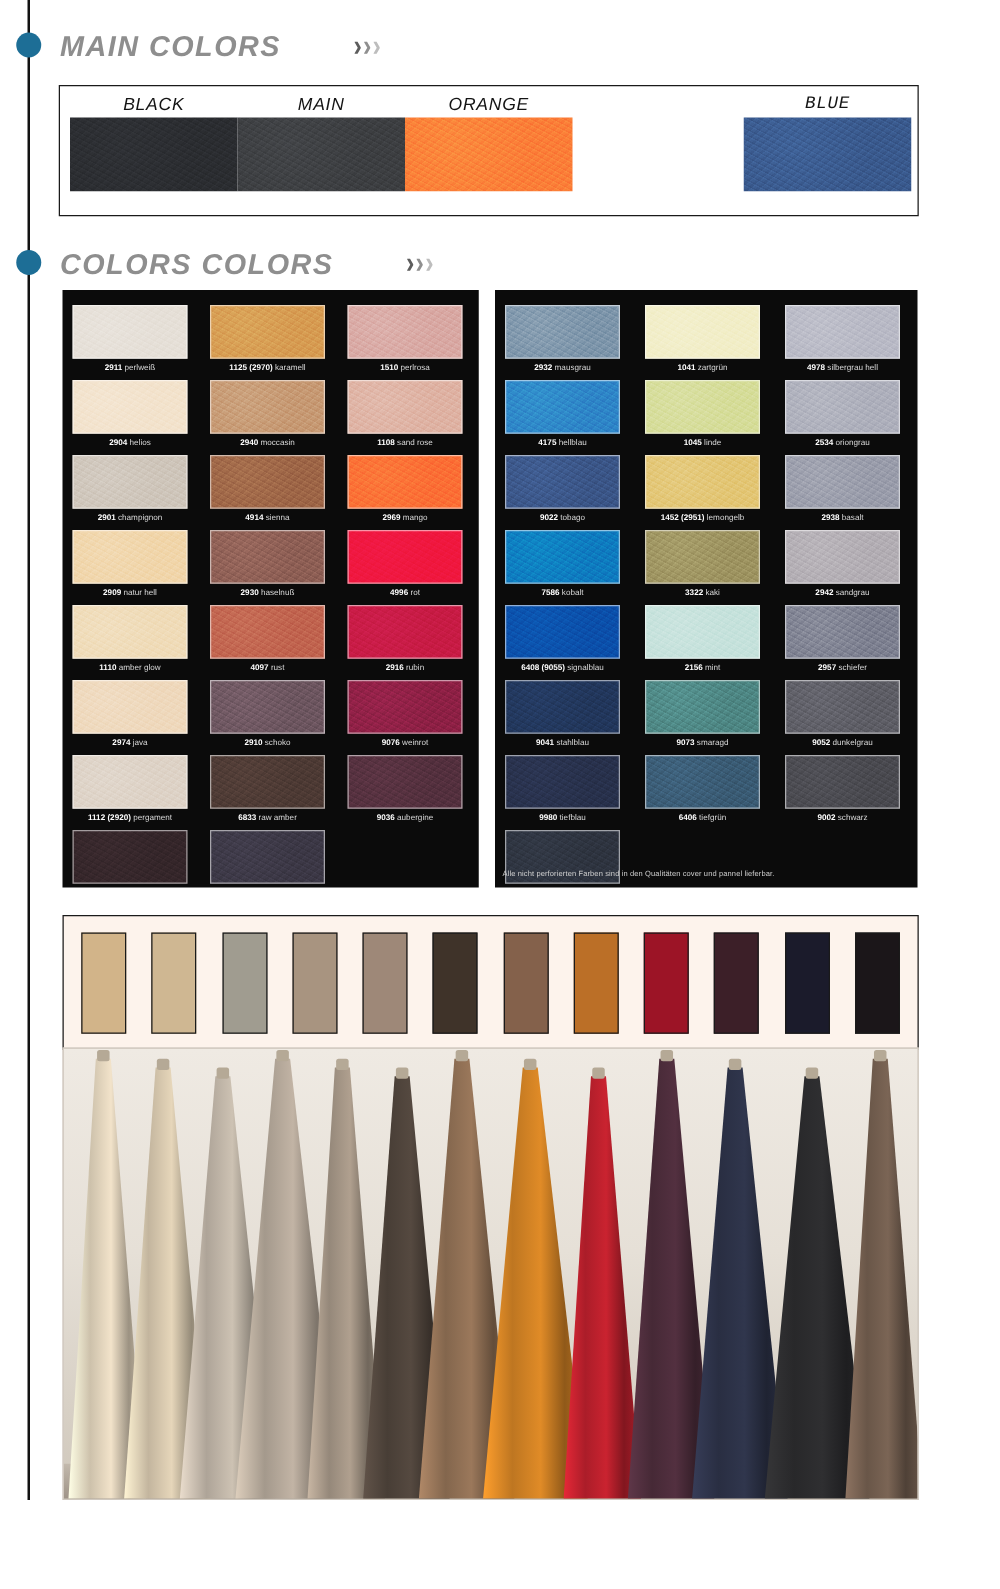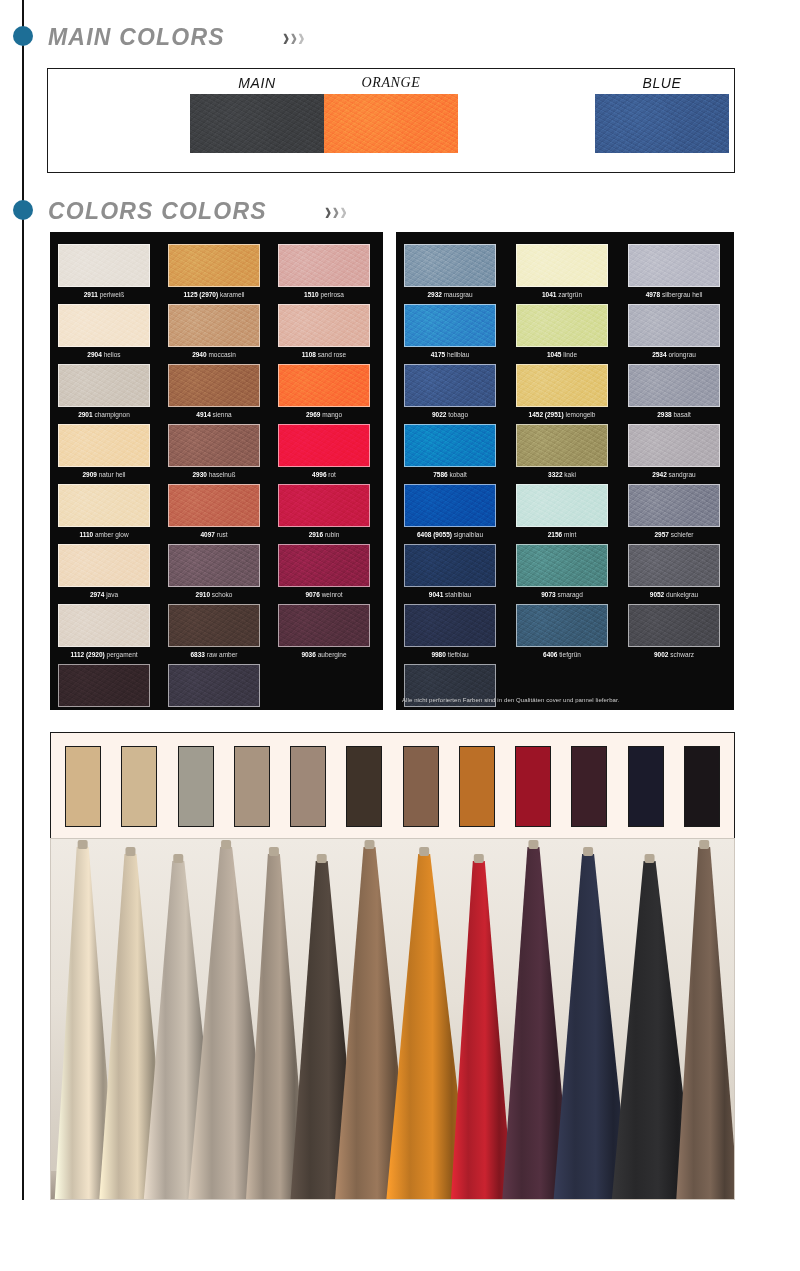--- a/index.html
+++ b/index.html
@@ -218,29 +218,33 @@
 <div class="section-head" id="head-main">
   <div class="section-title">MAIN COLORS</div>
   <div class="chevrons">
     <span class="chev c1">›</span>
     <span class="chev c2">›</span>
     <span class="chev c3">›</span>
   </div>
 </div>
 
 <div id="main-colors-panel">
+    <div class="main-col" style="left: 8px;">
+      <div class="main-col-label">BLACK</div>
+      <div class="main-col-swatch grain" style="background: rgb(43, 45, 49);"></div>
+    </div>
     <div class="main-col" style="left: 142px;">
       <div class="main-col-label">MAIN</div>
       <div class="main-col-swatch grain" style="background: rgb(61, 63, 66);"></div>
     </div>
-    <div class="main-col" style="left: 276px; font-family: Liberation Serif, serif;">
+    <div class="main-col" style="left: 276px;">
       <div class="main-col-label">ORANGE</div>
       <div class="main-col-swatch grain" style="background: rgb(251, 127, 56);"></div>
     </div>
-    <div class="main-col" style="left: 547px;">
+    <div class="main-col" style="left: 547px; font-family: Liberation Mono, monospace;">
       <div class="main-col-label">BLUE</div>
       <div class="main-col-swatch grain" style="background: rgb(58, 90, 142);"></div>
     </div>
   </div>
 
 <div class="section-head" id="head-other">
   <div class="section-title">COLORS COLORS</div>
   <div class="chevrons">
     <span class="chev c1">›</span>
     <span class="chev c2">›</span>

